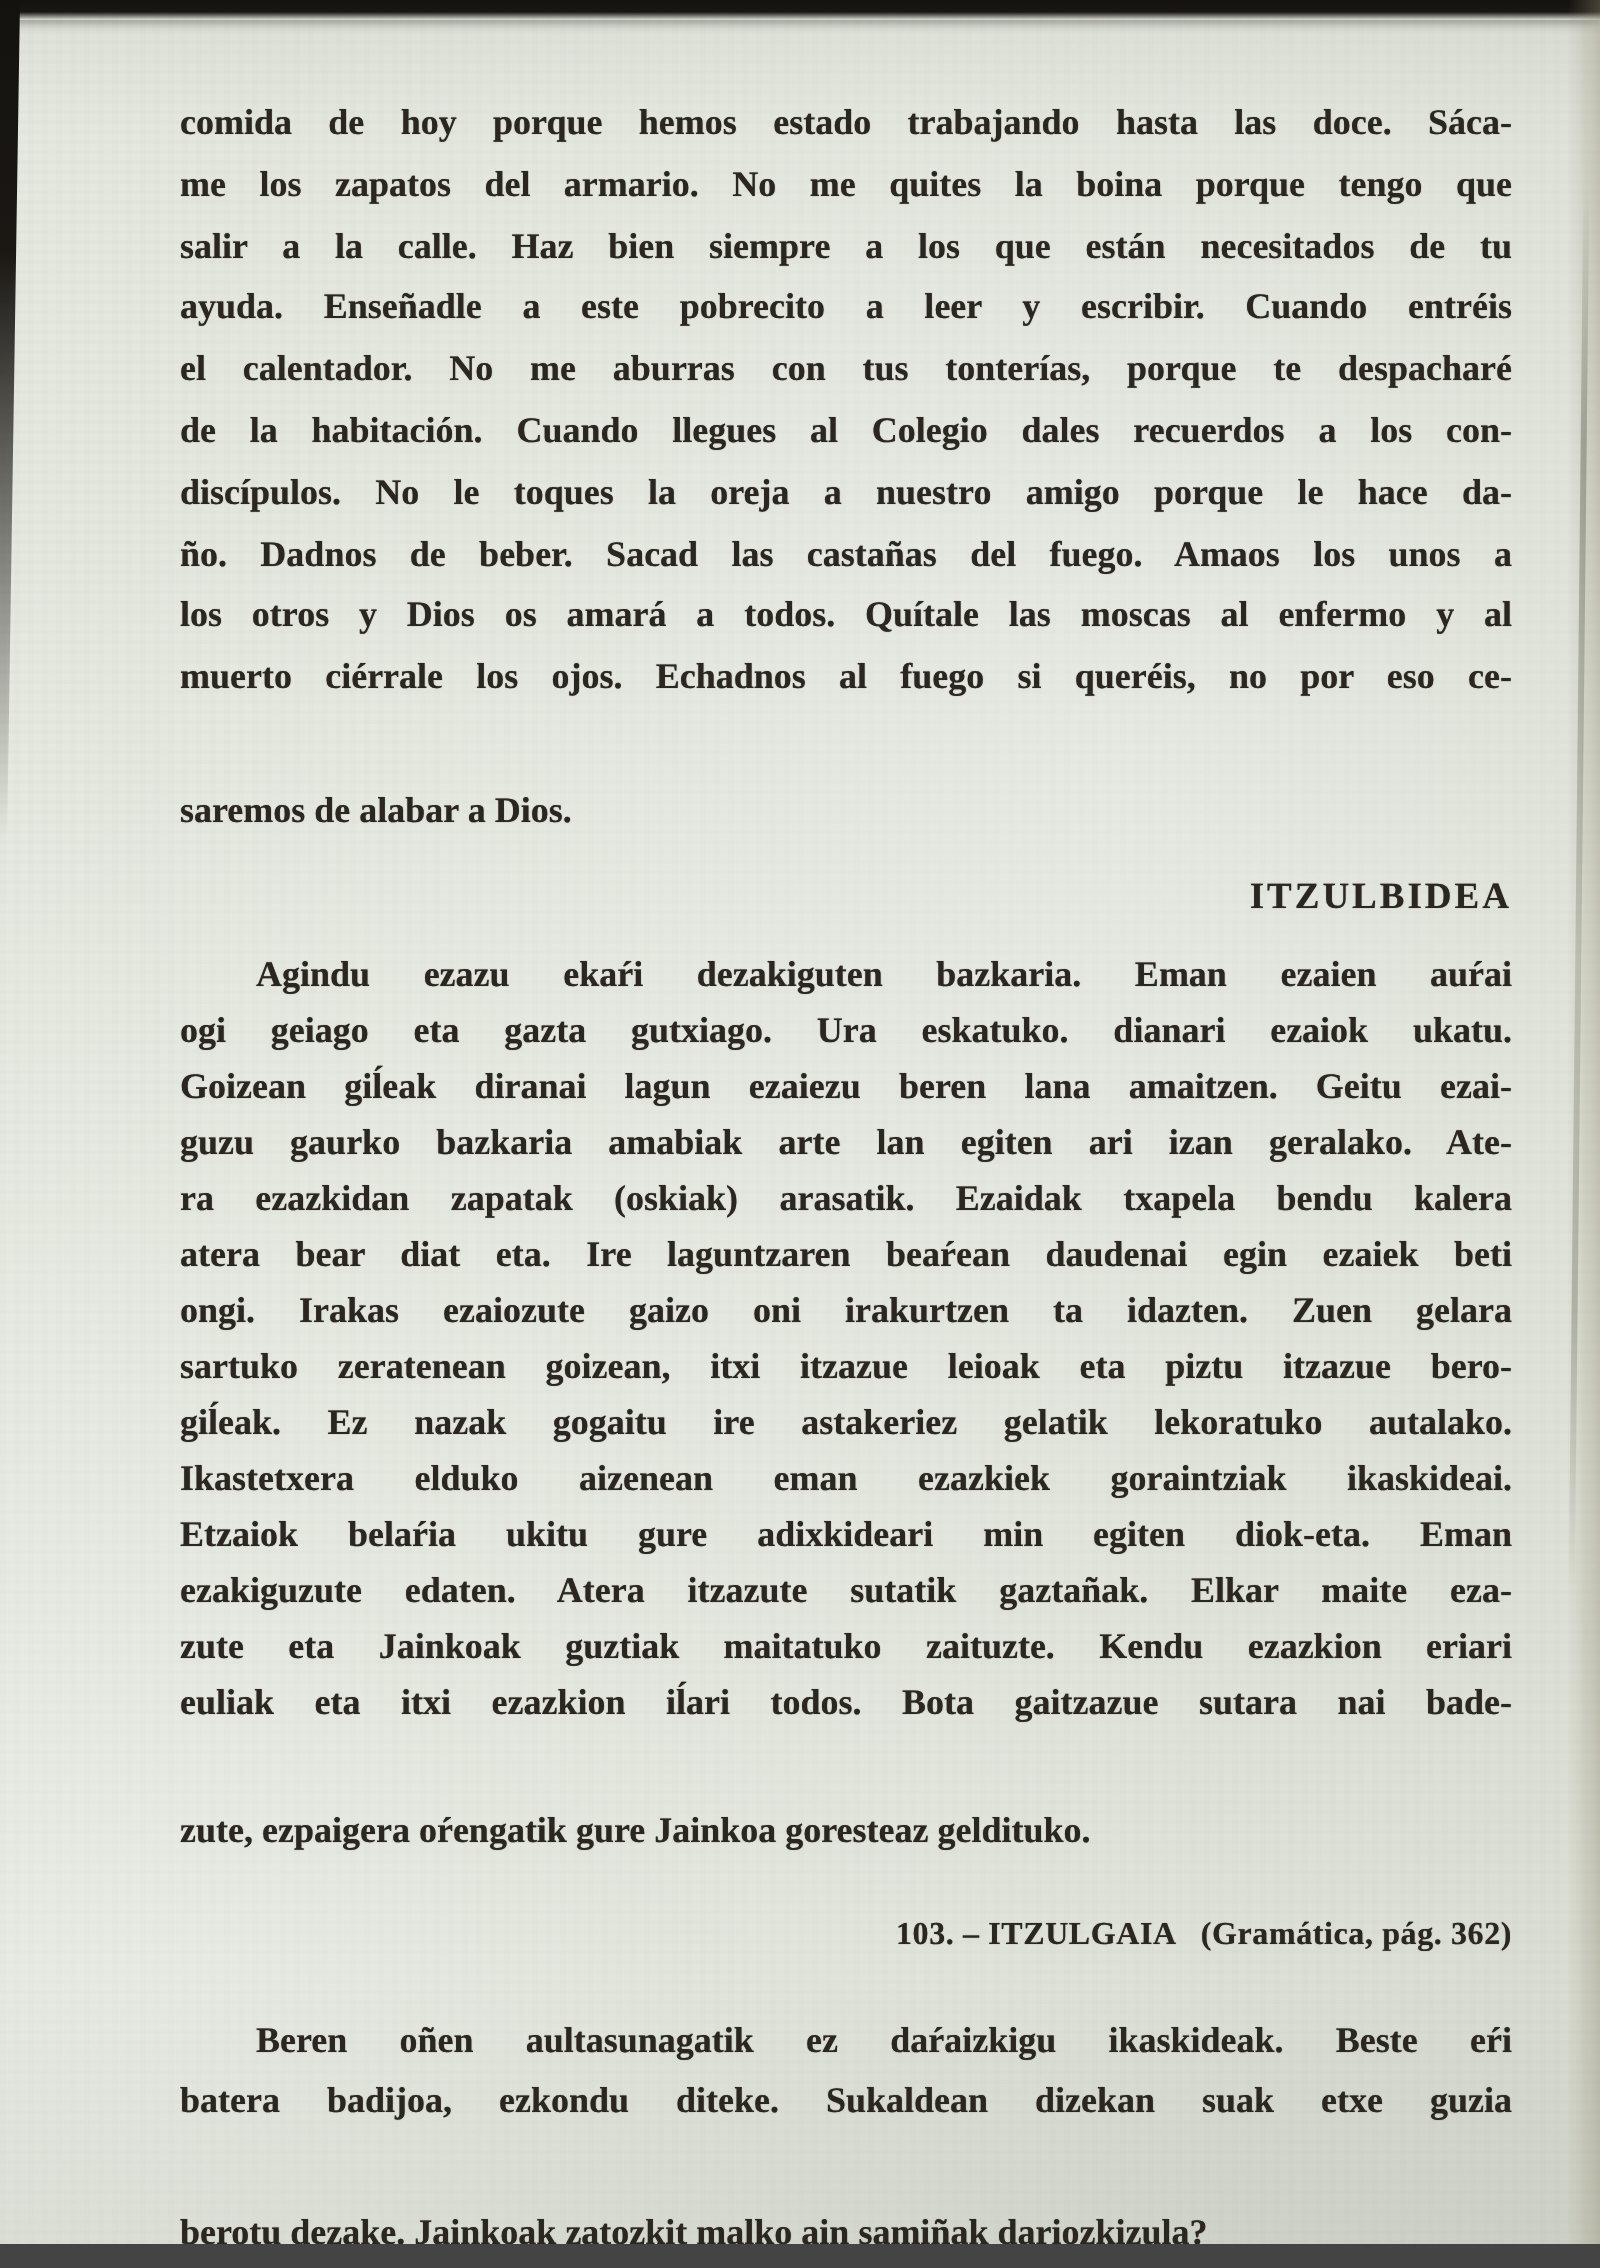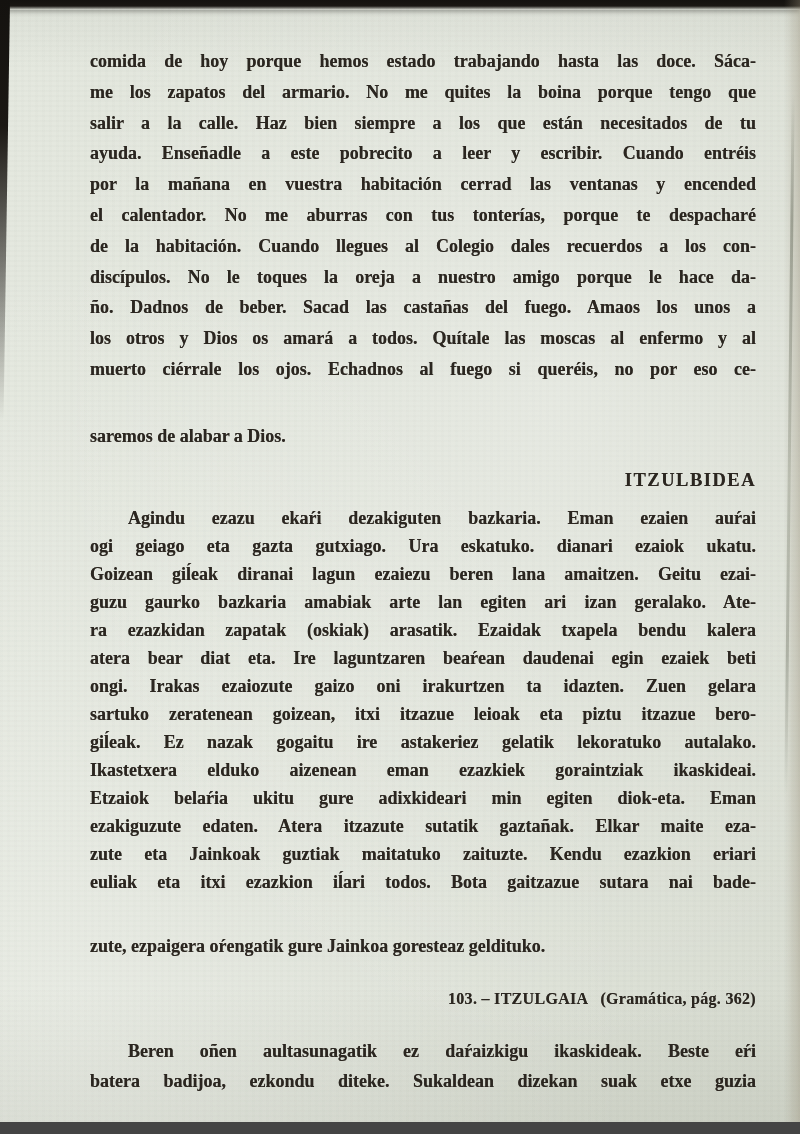--- a/index.html
+++ b/index.html
@@ -73,21 +73,20 @@
   <div class="edge-top"></div>
   <div class="edge-left"></div>
   <div class="edge-right"></div>
   <div class="crease-right"></div>
   <div class="page-text">
       <div class="paragraph para-0">
         <div class="line just">comida de hoy porque hemos estado trabajando hasta las doce. Sáca-</div>
         <div class="line just">me los zapatos del armario. No me quites la boina porque tengo que</div>
         <div class="line just">salir a la calle. Haz bien siempre a los que están necesitados de tu</div>
         <div class="line just">ayuda. Enseñadle a este pobrecito a leer y escribir. Cuando entréis</div>
-        <div class="line just">por la mañana en vuestra habitación cerrad las ventanas y encended</div>
         <div class="line just">el calentador. No me aburras con tus tonterías, porque te despacharé</div>
         <div class="line just">de la habitación. Cuando llegues al Colegio dales recuerdos a los con-</div>
         <div class="line just">discípulos. No le toques la oreja a nuestro amigo porque le hace da-</div>
         <div class="line just">ño. Dadnos de beber. Sacad las castañas del fuego. Amaos los unos a</div>
         <div class="line just">los otros y Dios os amará a todos. Quítale las moscas al enfermo y al</div>
         <div class="line just">muerto ciérrale los ojos. Echadnos al fuego si queréis, no por eso ce-</div>
         <div class="line plain">saremos de alabar a Dios.</div>
       </div>
       <div class="heading h-main">ITZULBIDEA</div>
       <div class="paragraph para-1">

